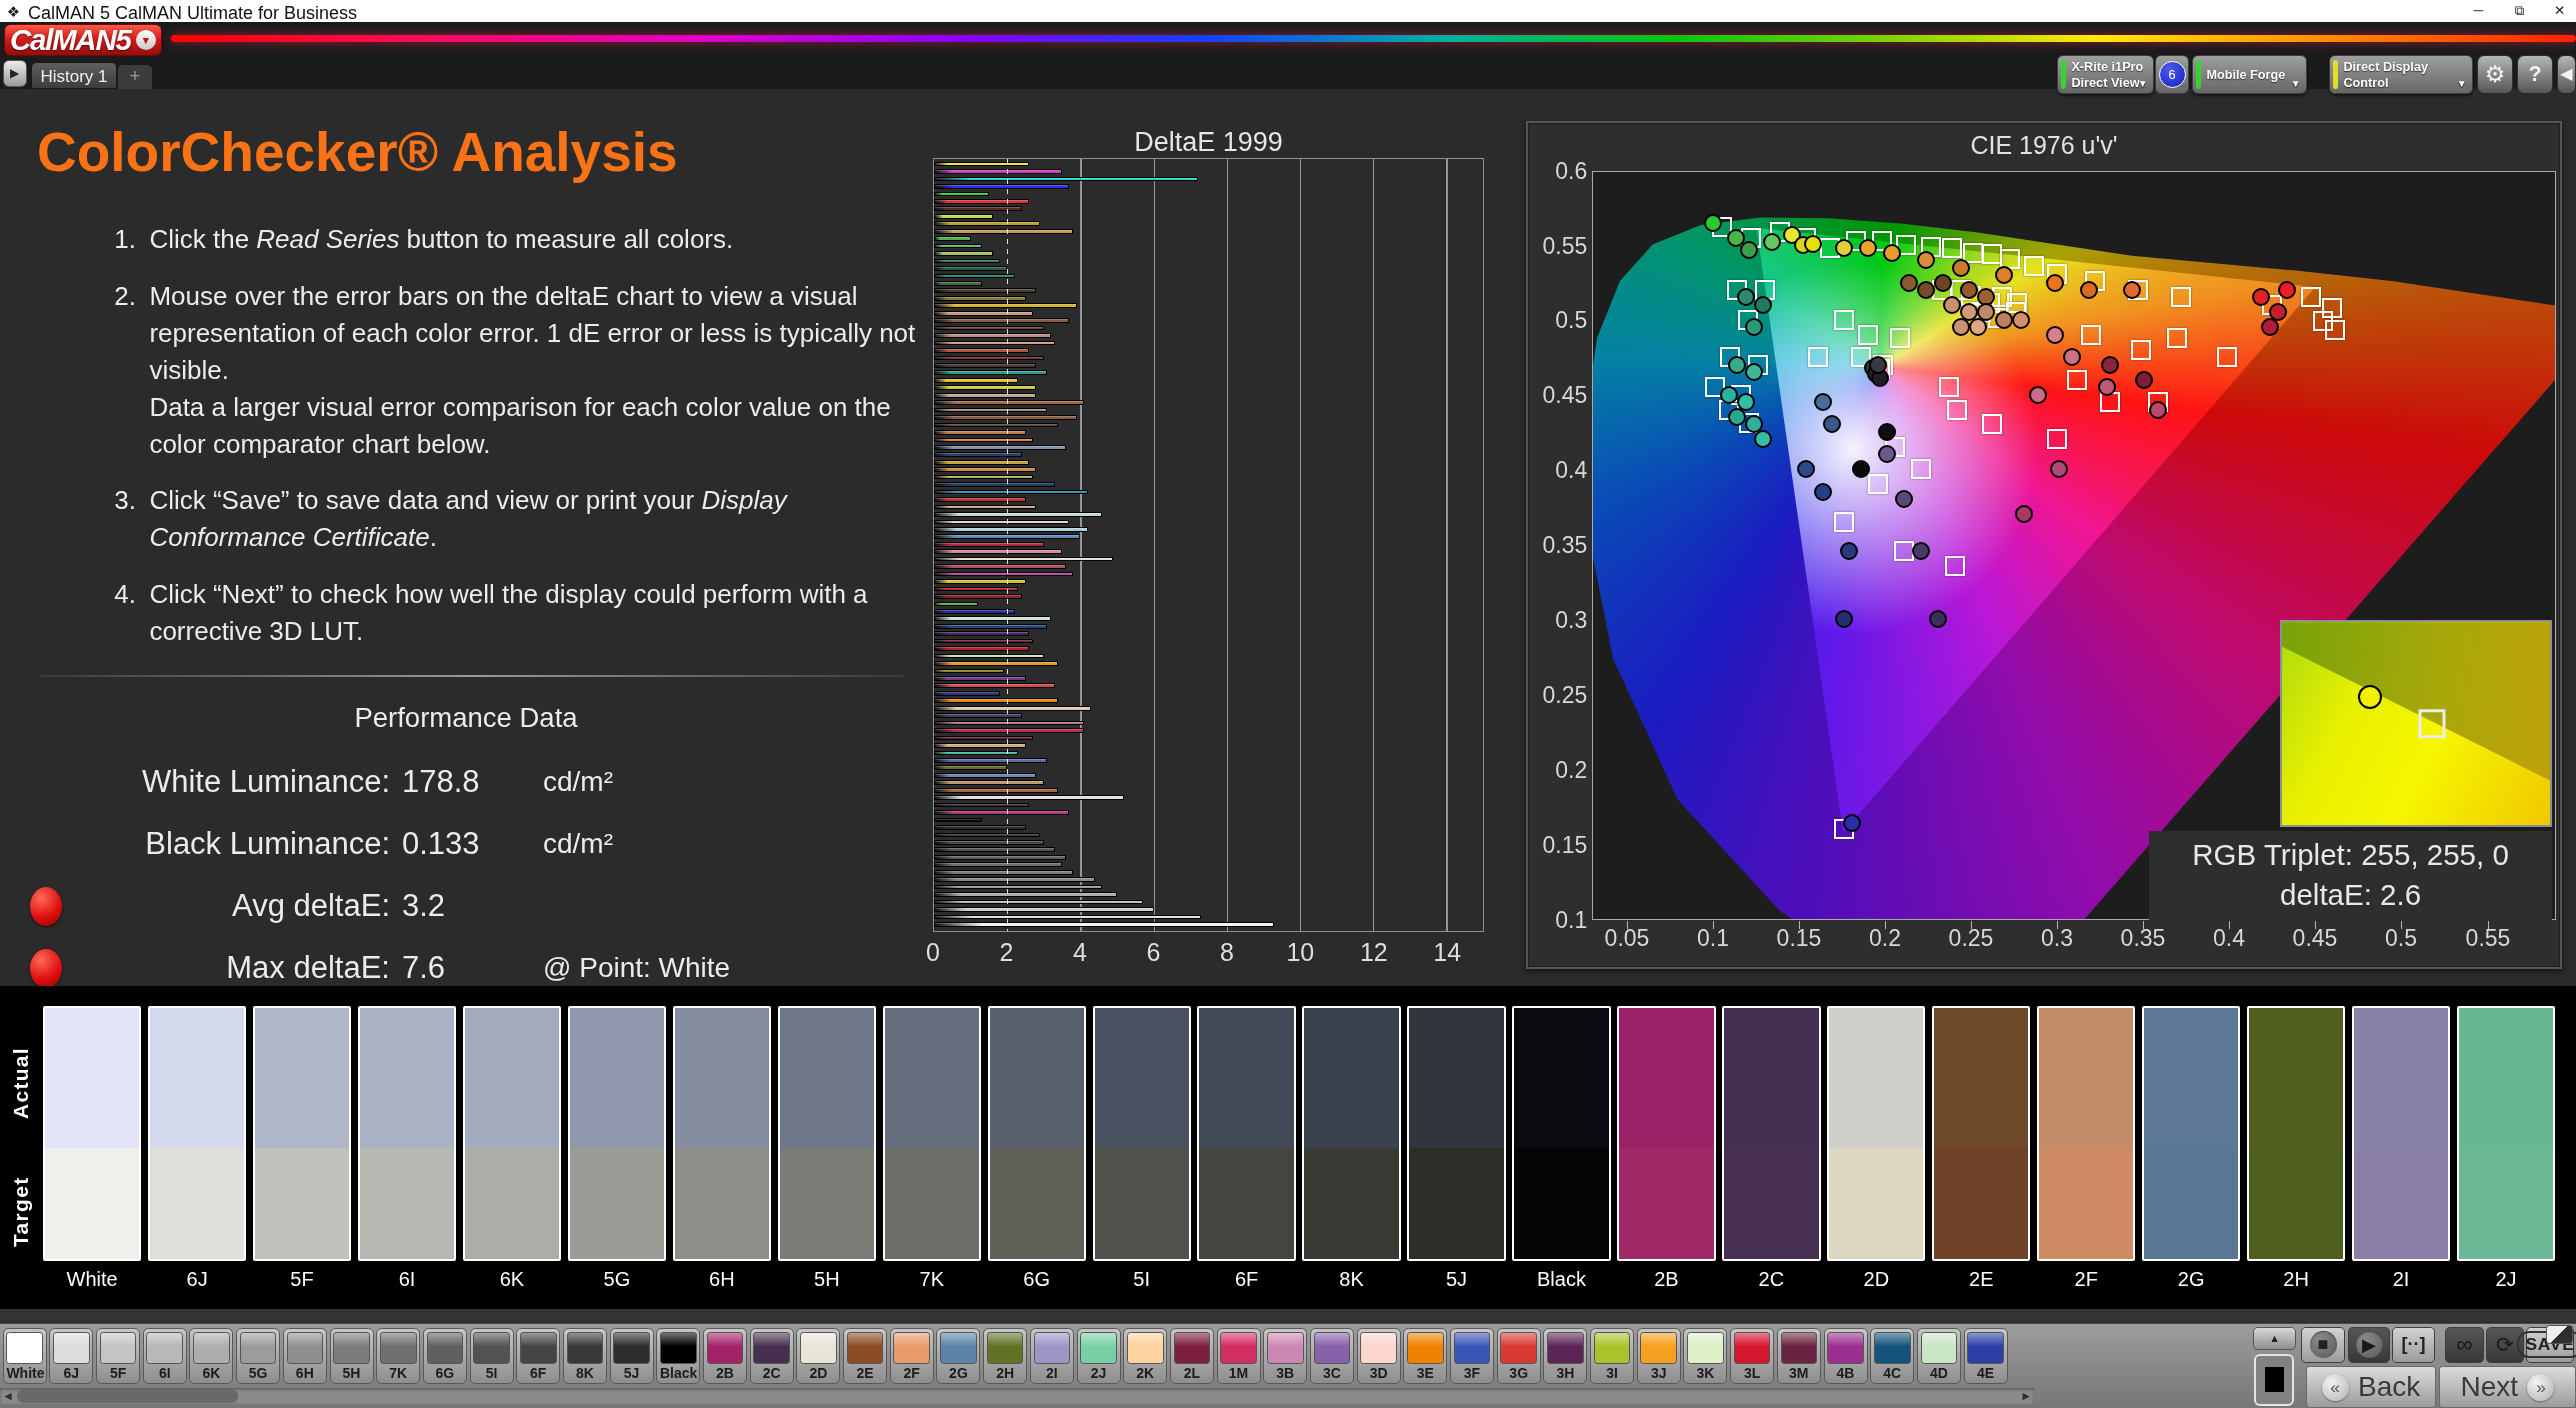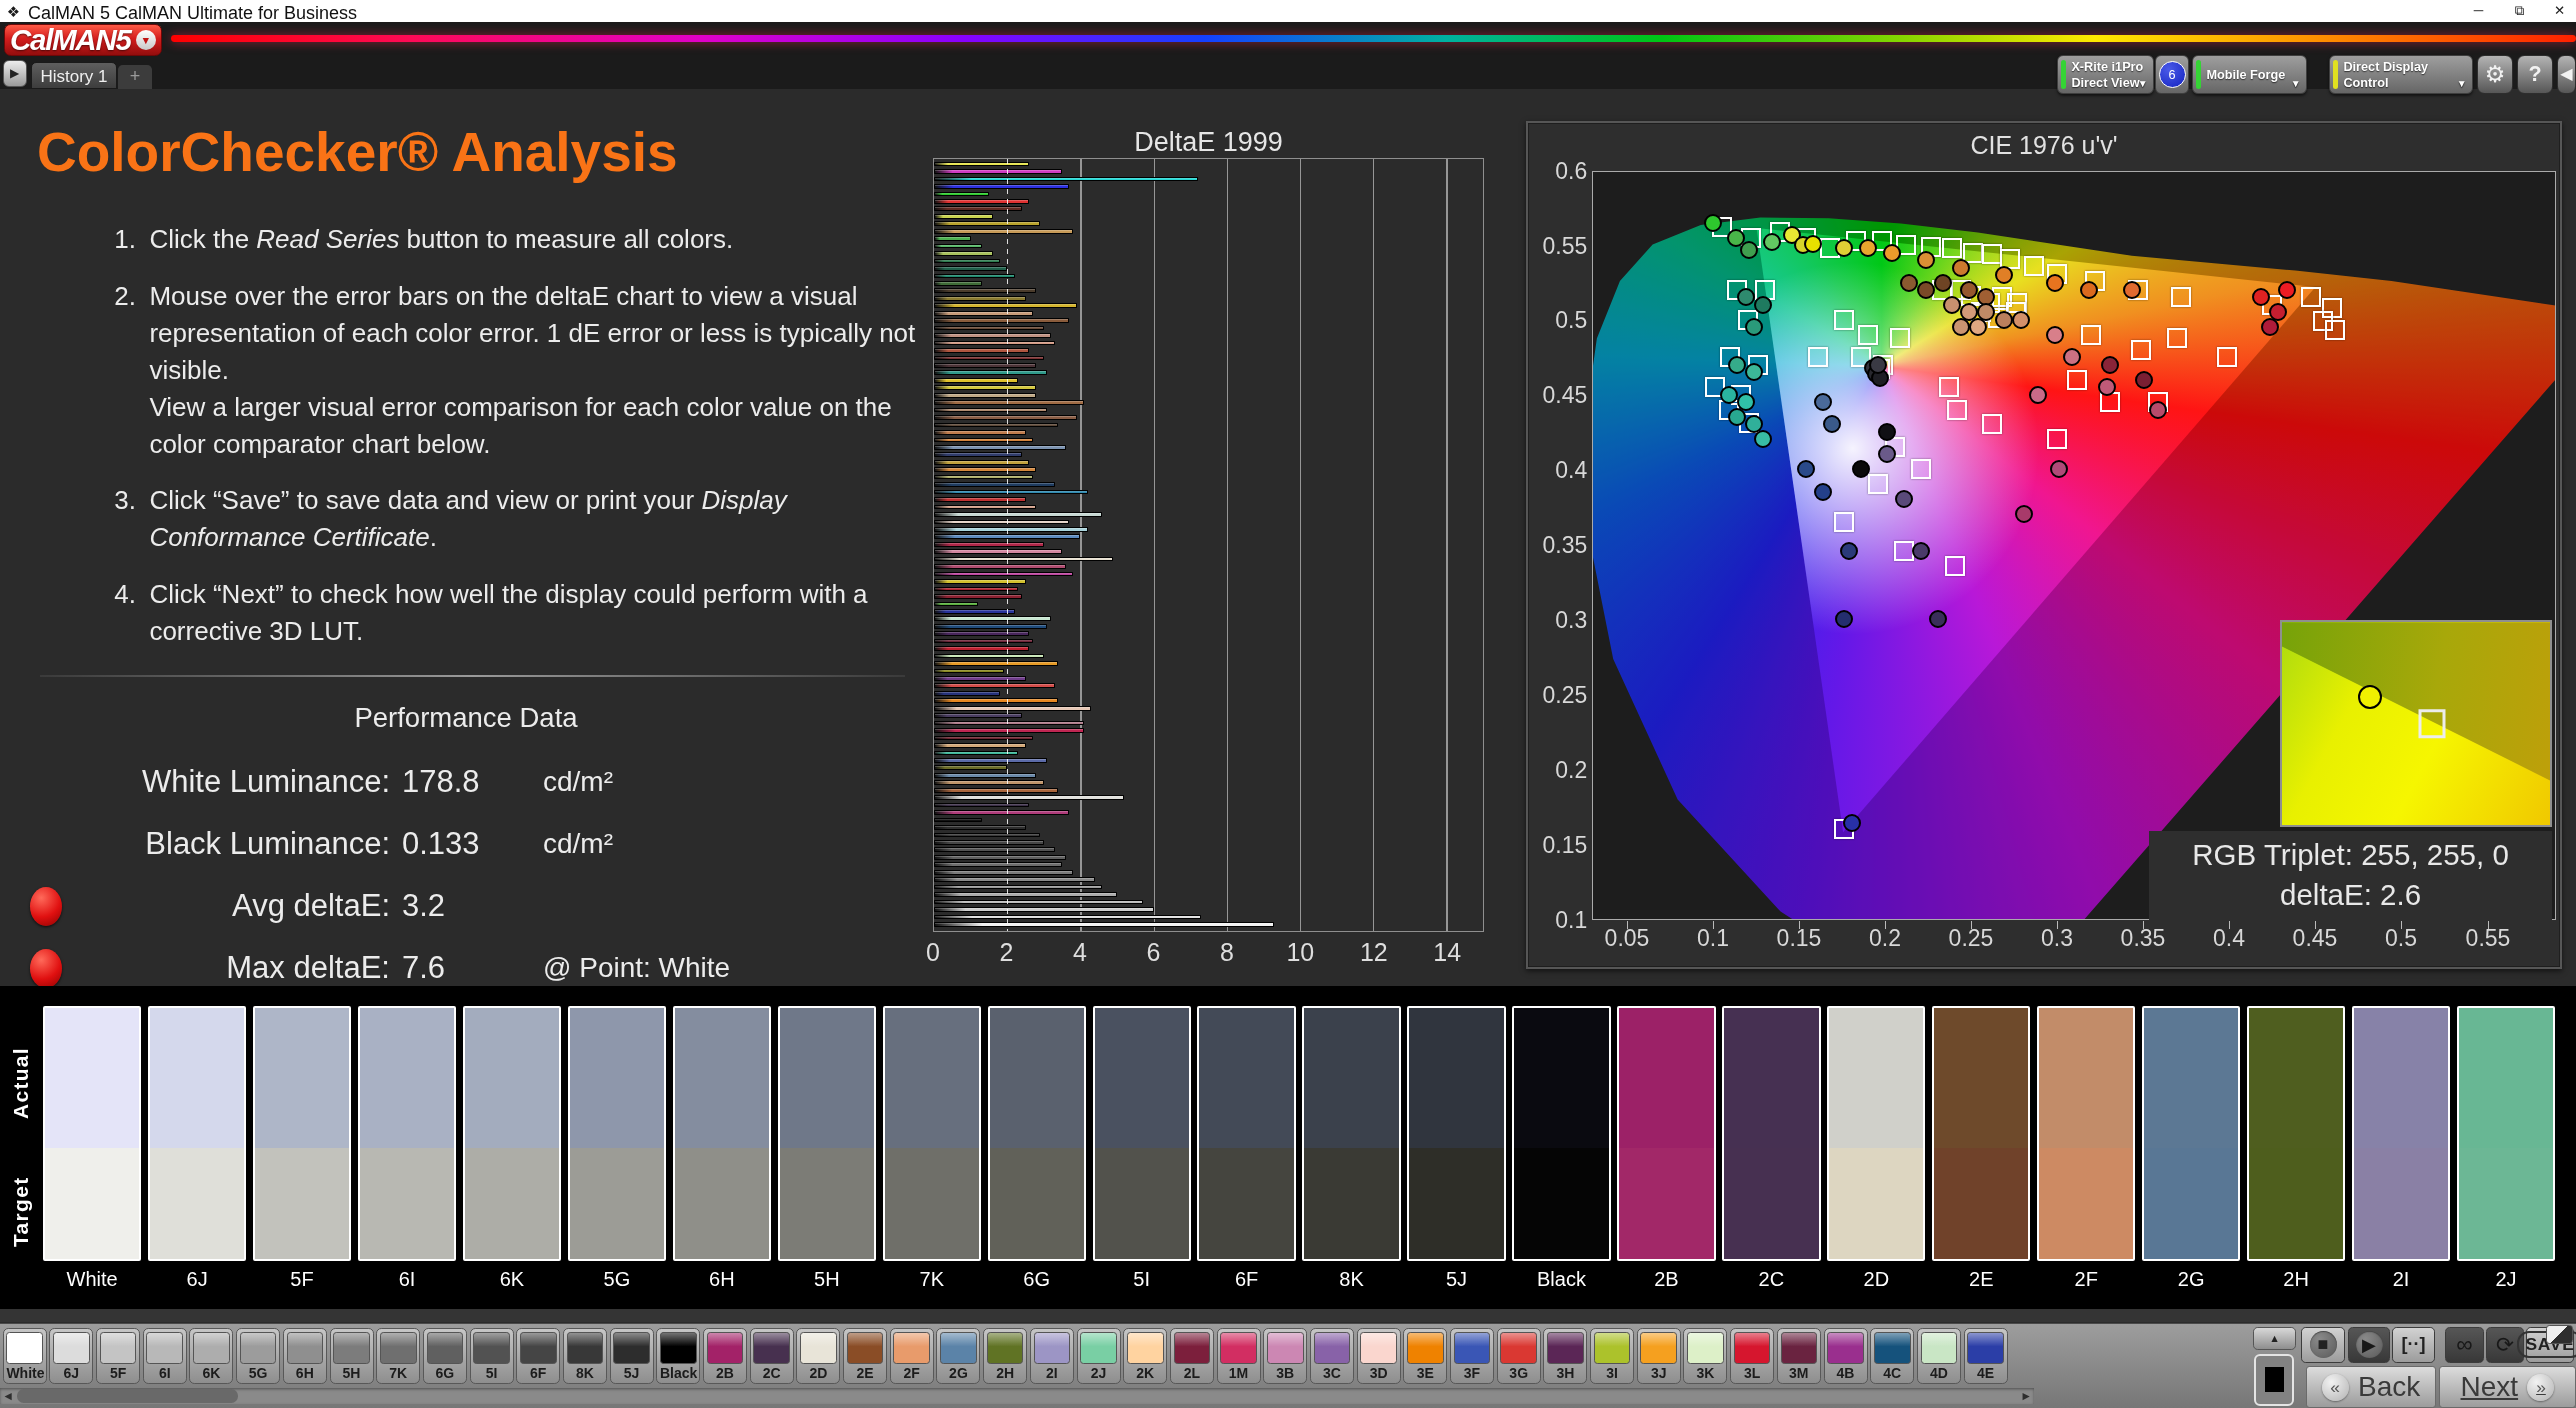--- a/index.html
+++ b/index.html
@@ -195,21 +195,21 @@
 <div class="sqbtn" style="left:2557px; width:19px; font-size:16px; line-height:36px;"><span>◀</span></div>
 
 <h1 id="main-title">ColorChecker® Analysis</h1>
 <div id="steps">
     <div class="step">
       <span class="num">1.</span>
       <span class="txt"><span>Click the </span><span style="font-style: italic;">Read Series</span><span> button to measure all colors.</span></span>
     </div>
     <div class="step">
       <span class="num">2.</span>
-      <span class="txt"><span>Mouse over the error bars on the deltaE chart to view a visual representation of each color error. 1 dE error or less is typically not visible.</span><br><span>View a larger visual error comparison for each color value on the color comparator chart below.</span></span>
+      <span class="txt"><span>Mouse over the error bars on the deltaE chart to view a visual representation of each color error. 1 dE error or less is typically not visible.</span><br><span>Data a larger visual error comparison for each color value on the color comparator chart below.</span></span>
     </div>
     <div class="step">
       <span class="num">3.</span>
       <span class="txt"><span>Click “Save” to save data and view or print your </span><span style="font-style: italic;">Display Conformance Certificate</span><span>.</span></span>
     </div>
     <div class="step">
       <span class="num">4.</span>
       <span class="txt"><span>Click “Next” to check how well the display could perform with a corrective 3D LUT.</span></span>
     </div>
   </div>
@@ -944,19 +944,19 @@
   <div class="transport dark" style="left:2486px; width:38px; font-size:21.5px;">
       <span>⟳</span>
     </div>
   <div class="transport light" style="left:2526px; width:48px;" id="btn-save">
       <span class="pill">SAVE</span>
     </div>
   <div class="navbtn" style="left:2306px; width:130px;">
     <span class="ncirc">«</span>
     <span>Back</span>
   </div>
-  <div class="navbtn" style="left:2439px; width:137px;text-decoration:underline;">
+  <div class="navbtn" style="left:2439px; width:137px;">
     <span>Next</span>
     <span class="ncirc">»</span>
   </div>
   <div id="corner-grip"></div>
 </div>
 
 
 </body></html>

